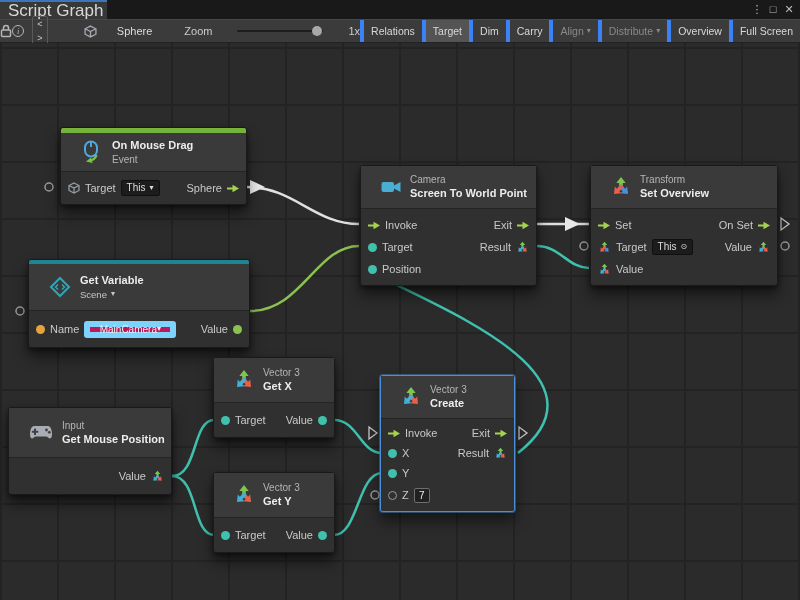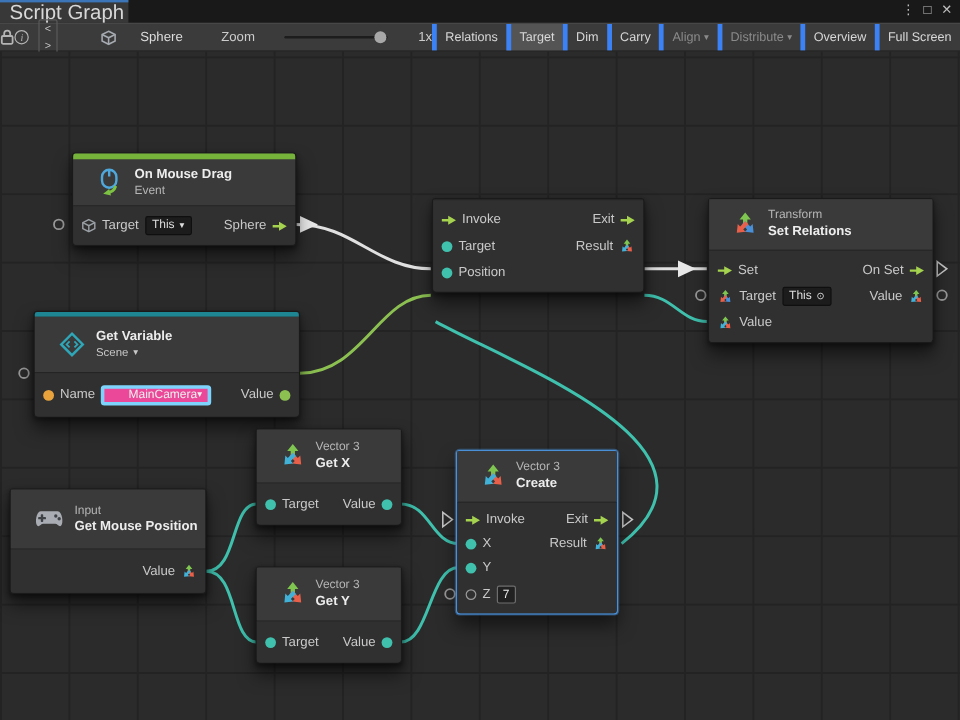--- a/index.html
+++ b/index.html
@@ -59,22 +59,22 @@
   .r20{height:20px}.r22{height:22px}.r24{height:24px}.r26{height:26px}.r28{height:28px}
   .pl,.pr{display:flex;align-items:center;gap:5px}
   .plabel{font-size:11px;color:#c9c9c9;white-space:nowrap}
   .dot{width:9px;height:9px;border-radius:50%;flex:none}
   .dot.teal{background:#3fc1ae}
   .dot.green{background:#8cc152}
   .dot.orange{background:#e8a33d}
   .dot.hollow{background:transparent;border:1.5px solid #9a9a9a}
   .chip{display:inline-flex;align-items:center;gap:4px;background:#1c1c1c;border:1px solid #0f0f0f;
         border-radius:2px;padding:1px 5px;font-size:10px;color:#ddd;line-height:1.2}
-  .dropdown{display:inline-flex;align-items:center;justify-content:flex-end;background:#ec4899;
-        border:3px solid #7dd3fc;border-radius:3px;padding:0 5px;font-size:10px;color:#eee;width:92px;height:17px}
+  .dropdown{display:inline-flex;align-items:center;justify-content:center;background:#be185d;
+        border:6px solid #7dd3fc;border-radius:3px;padding:0 5px;font-size:10px;color:#eee;width:92px;height:17px}
   .minidrop{display:inline-flex;align-items:center;gap:4px;font-size:9.5px;color:#c8c8c8}
   .field{width:16px;height:15px;background:#212121;border:1px solid #6e6e6e;border-radius:2px;color:#eee;
         font-size:10px;display:inline-flex;align-items:center;justify-content:center}
   svg{display:block;flex:none}
 </style>
 </head>
 <body>
 
 <svg width="0" height="0" style="position:absolute" aria-hidden="true">
   <defs>
@@ -217,20 +217,30 @@
             <span class="plabel">Sphere</span>
             <svg width="12" height="9" viewBox="0 0 12 9">
                 <use href="#flowa"></use>
               </svg>
           </div>
         </div>
       </div>
     </div>
 
     <div class="node" style="left:360px;top:122px;width:177px">
+      <div class="hdr h42">
+        <svg width="22" height="22" viewBox="0 0 22 22">
+          <rect x="1.5" y="6" width="12.5" height="10" rx="2" fill="#4aaed4"></rect>
+          <path d="M14 9.5 L20.5 6 L20.5 16 L14 12.5 Z" fill="#4aaed4"></path>
+        </svg>
+        <div class="hcol">
+          <span class="t2">Camera</span>
+          <span class="t1">Screen To World Point</span>
+        </div>
+      </div>
       <div class="ports p5">
         <div class="prow r22">
           <div class="pl">
             <svg width="12" height="9" viewBox="0 0 12 9">
                 <use href="#flowa"></use>
               </svg>
             <span class="plabel">Invoke</span>
           </div>
           <div class="pr">
             <span class="plabel">Exit</span>
@@ -264,21 +274,21 @@
 
     <div class="node" style="left:590px;top:122px;width:188px">
       <div class="hdr h42">
         <svg width="22" height="22" viewBox="0 0 16 16">
           <use href="#au" fill="#7ec64f"></use>
             <use href="#au" fill="#4a90d9" transform="rotate(135 8 8)"></use>
             <use href="#au" fill="#e8604a" transform="rotate(-135 8 8)"></use>
         </svg>
         <div class="hcol">
           <span class="t2">Transform</span>
-          <span class="t1">Set Relations</span>
+          <span class="t1">Set Overview</span>
         </div>
       </div>
       <div class="ports p5">
         <div class="prow r22">
           <div class="pl">
             <svg width="12" height="9" viewBox="0 0 12 9">
                 <use href="#flowa"></use>
               </svg>
             <span class="plabel">Set</span>
           </div>

